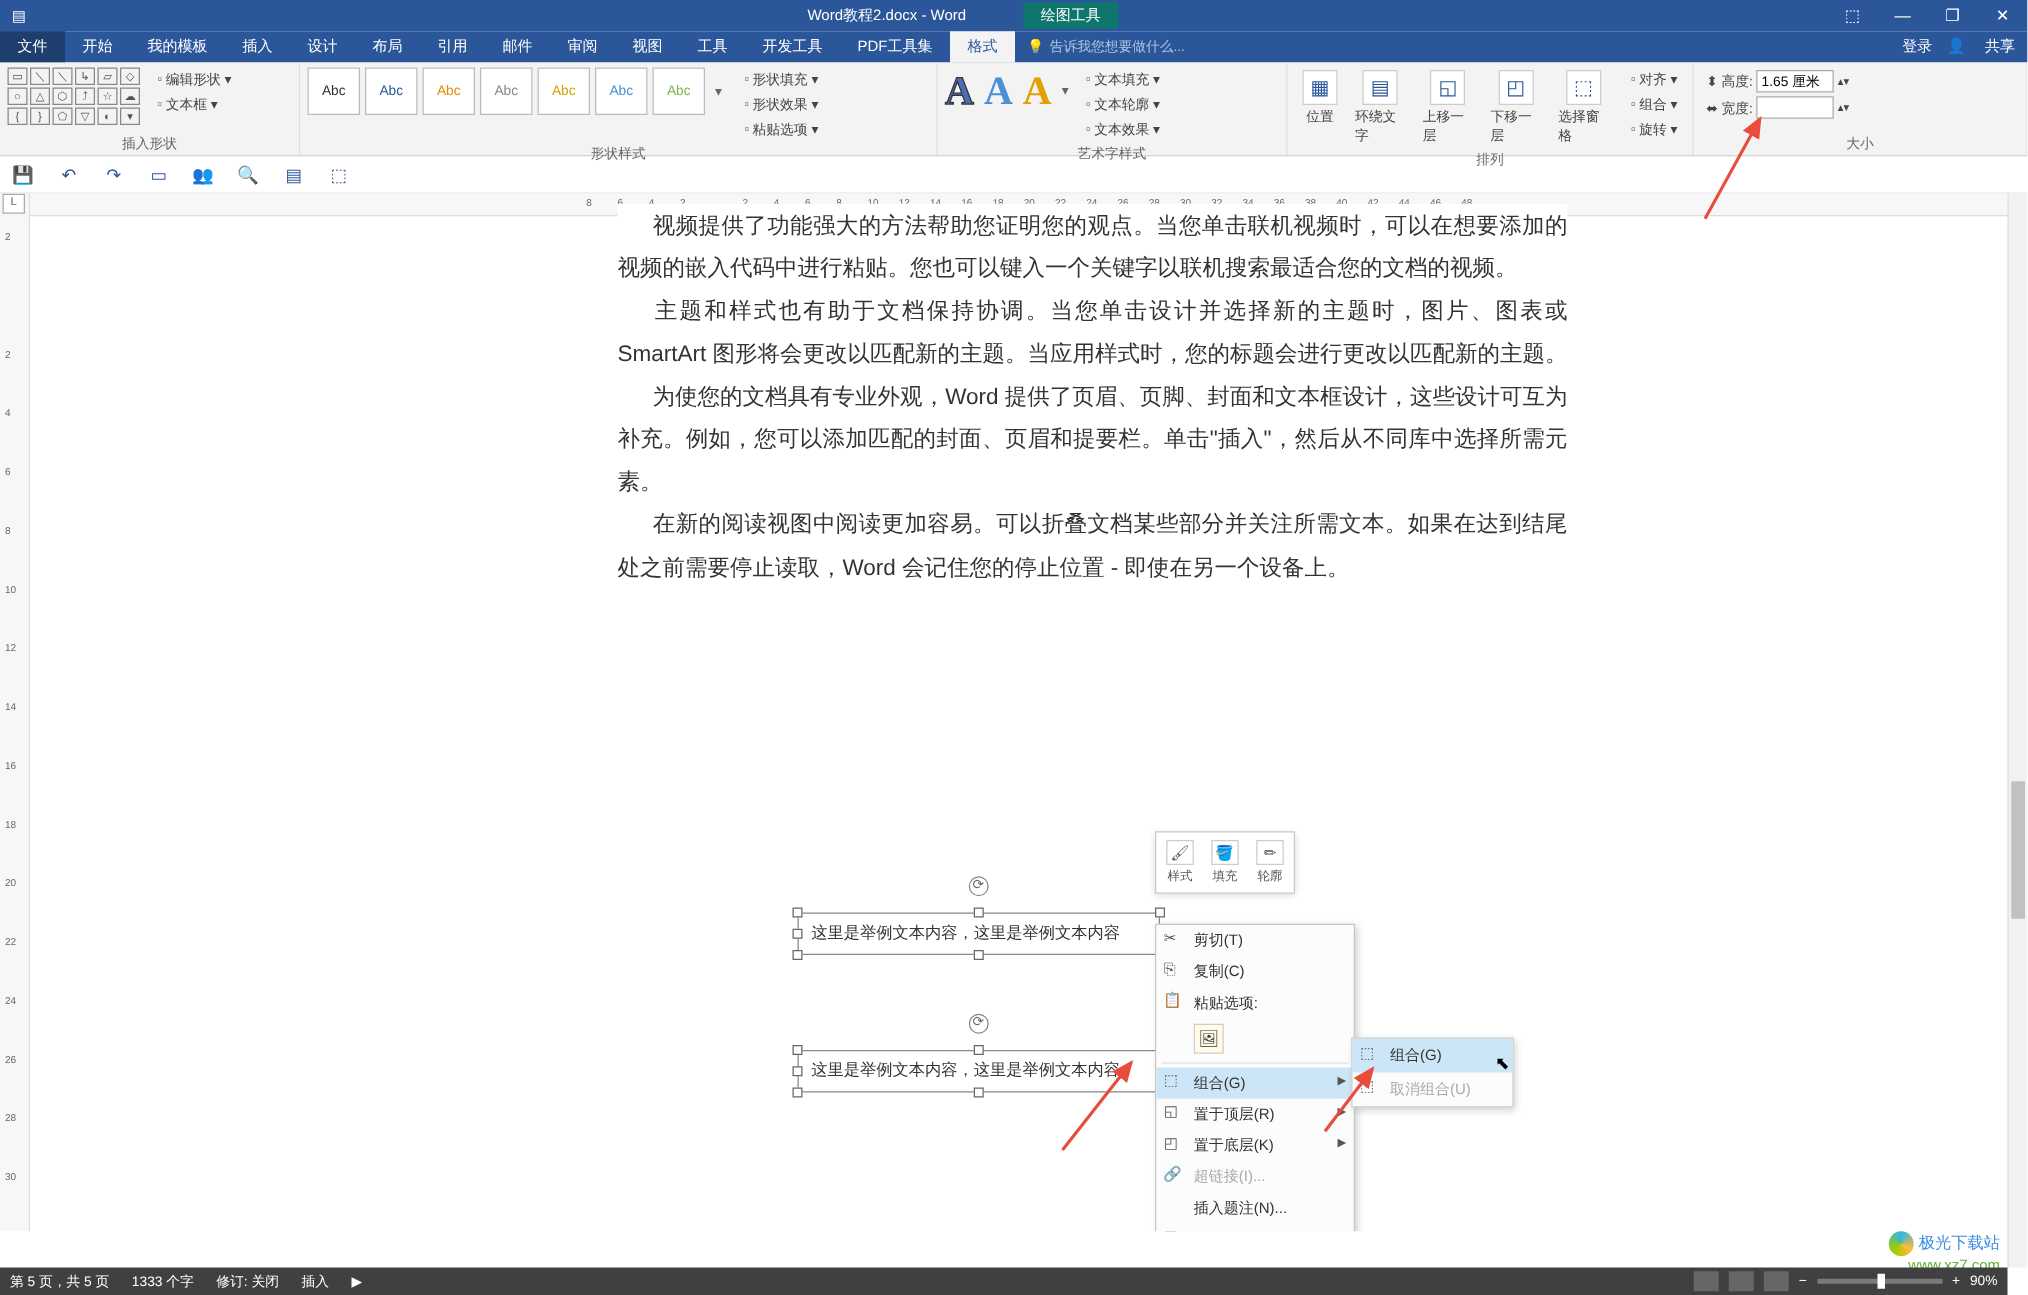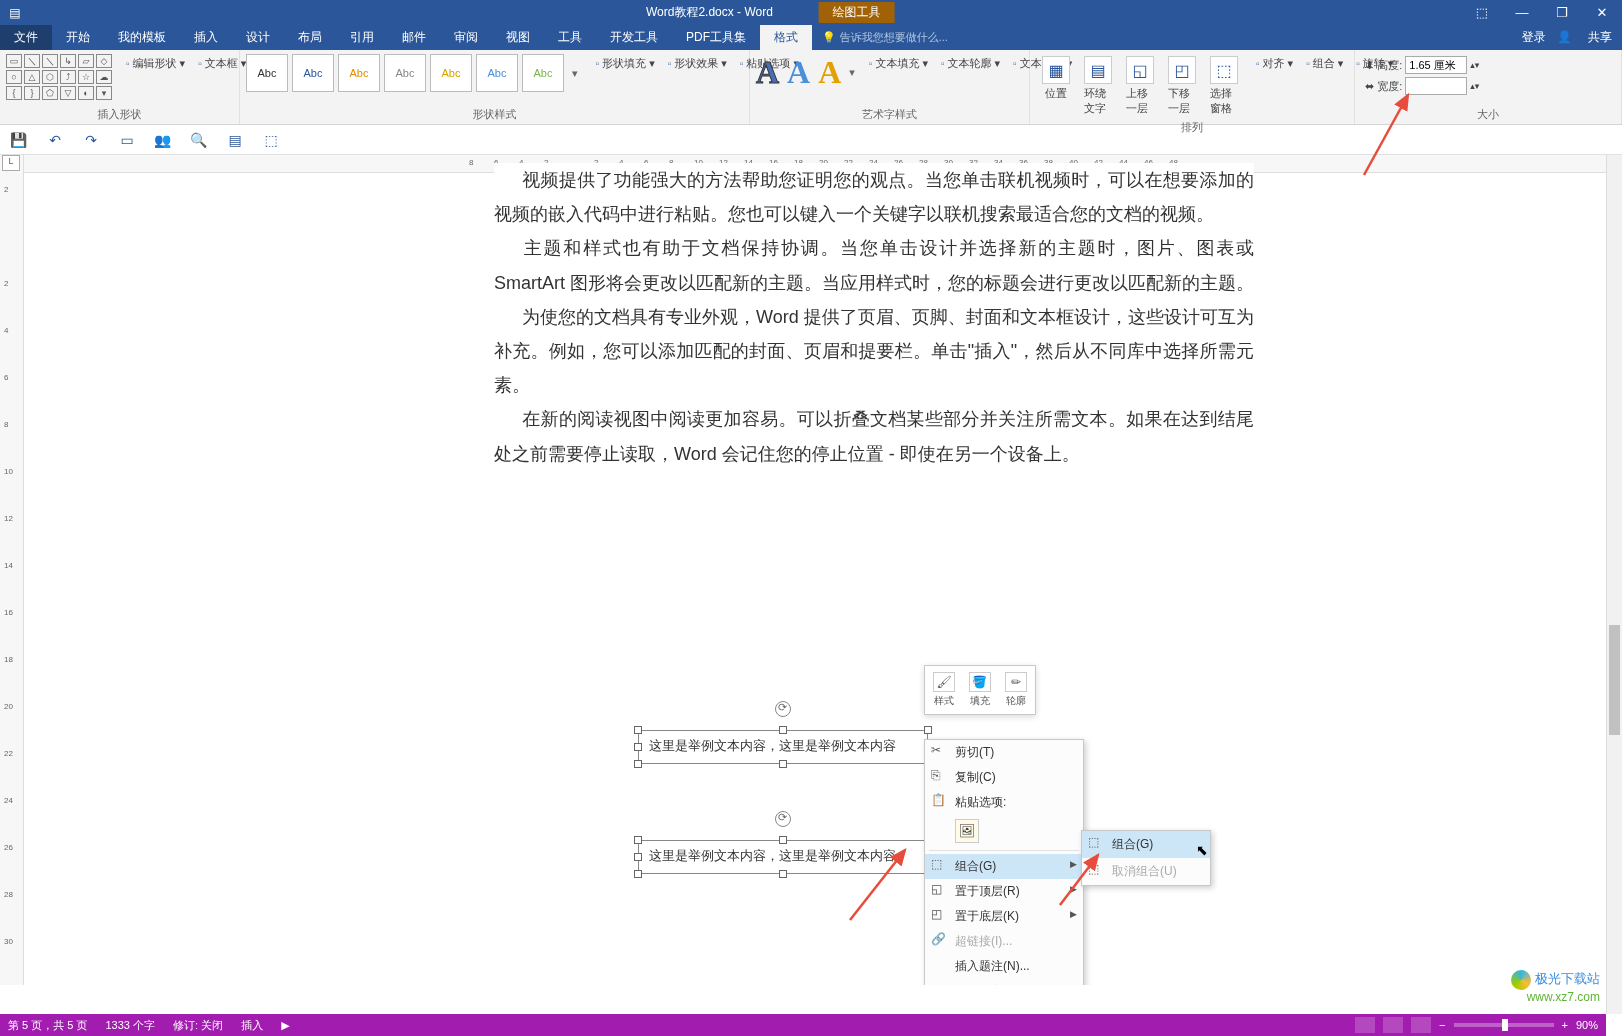--- a/index.html
+++ b/index.html
@@ -1,21 +1,21 @@
 <!DOCTYPE html>
 <html><head>
 <meta charset="utf-8">
 <style>
 * { margin: 0; padding: 0; box-sizing: border-box; font-family: "Microsoft YaHei", "Segoe UI", sans-serif; }
 body { background: #fff; width: 1622px; height: 1036px; overflow: hidden; position: relative; }
 
 
 .title-bar { height: 25px; background: #2b579a; display: flex; align-items: center; color: #fff; font-size: 12px; }
 .title-bar .doc-title { position: absolute; left: 50%; transform: translateX(-130%); }
-.title-bar .tool-context { position: absolute; left: 50%; transform: translateX(10%); background: #a16207; padding: 2px 14px; }
+.title-bar .tool-context { position: absolute; left: 50%; transform: translateX(10%); background: #0f766e; padding: 2px 14px; }
 .title-bar .win-controls { margin-left: auto; display: flex; }
 .title-bar .win-controls span { width: 40px; text-align: center; font-size: 13px; cursor: pointer; }
 .ribbon-icon-small { width: 30px; text-align:center; }
 
 
 .menu-tabs { height: 25px; background: #2b579a; display: flex; align-items: center; color: #fff; font-size: 12px; }
 .menu-tabs .tab { padding: 0 14px; height: 25px; display: flex; align-items: center; cursor: pointer; }
 .menu-tabs .tab.active { background: #f3f3f3; color: #2b579a; }
 .menu-tabs .tab.file { background: #1e3e6e; }
 .menu-tabs .tell-me { margin-left: 10px; color: #b0c4e0; font-size: 11px; display: flex; align-items: center; }
@@ -45,21 +45,21 @@
 .style-box.c5 { color: #d4a300; }
 .style-box.c6 { color: #4a90d9; }
 .style-box.c7 { color: #7ab648; }
 
 .wordart-gallery { display: flex; gap: 8px; }
 .wordart-a { font-size: 32px; font-weight: bold; font-family: "Times New Roman"; }
 .wa1 { color: #4a6db5; -webkit-text-stroke: 1px #333; }
 .wa2 { color: #4a90d9; }
 .wa3 { color: #e2a100; }
 
-.vert-stack { display: flex; flex-direction: row; gap: 1px; }
+.vert-stack { display: flex; flex-direction: column; gap: 1px; }
 .vert-stack .ribbon-btn { white-space: nowrap; }
 
 .big-btn { display: flex; flex-direction: column; align-items: center; padding: 2px 6px; font-size: 11px; color: #444; cursor: pointer; }
 .big-btn .icon { width: 28px; height: 28px; background: #fff; border: 1px solid #ccc; margin-bottom: 2px; display:flex; align-items:center; justify-content:center; font-size:16px; color:#2b579a; }
 
 .size-inputs { display: flex; flex-direction: column; gap: 3px; padding: 2px 4px; }
 .size-row { display: flex; align-items: center; gap: 3px; font-size: 11px; color: #444; }
 .size-row input { width: 62px; height: 18px; font-size: 11px; border: 1px solid #aaa; padding: 0 3px; }
 
 
@@ -107,29 +107,29 @@
 .submenu .item { padding: 5px 10px 5px 30px; position: relative; cursor: pointer; }
 .submenu .item.highlight { background: #cde6f7; }
 .submenu .item .ic { position: absolute; left: 6px; top: 4px; font-size: 12px; color: #555; }
 .submenu .item.disabled { color: #aaa; }
 .cursor-arrow { position: absolute; left: 1172px; top: 687px; font-size: 14px; color: #000; }
 
 
 .arrow-anno { position: absolute; pointer-events: none; }
 
 
-.status-bar { position: absolute; bottom: 0; left: 0; right:16px; height: 22px; background: #a21caf; color: #fff; font-size: 11px; display: flex; align-items: center; padding: 0 8px; }
+.status-bar { position: absolute; bottom: 0; left: 0; right:16px; height: 22px; background: #404040; color: #fff; font-size: 11px; display: flex; align-items: center; padding: 0 8px; }
 .status-bar .sb-item { margin-right: 18px; }
 .status-bar .sb-right { margin-left: auto; display: flex; align-items: center; gap: 8px; }
 .status-bar .view-btn { width: 20px; height: 16px; background: rgba(255,255,255,.2); }
 .zoom-slider { width: 100px; height: 4px; background: rgba(255,255,255,.3); position: relative; }
 .zoom-slider .thumb { position: absolute; left: 48px; top: -4px; width: 6px; height: 12px; background: #fff; }
 
 
-.watermark { position: absolute; right: 22px; bottom: 32px; font-size: 13px; color: #3a8dde; text-align: right; line-height: 1.2; }
+.watermark { position: absolute; right: 22px; bottom: 17px; font-size: 13px; color: #3a8dde; text-align: right; line-height: 1.2; }
 .watermark .logo { display:inline-block; width:20px; height:20px; border-radius:50%; background: conic-gradient(#33b5e5,#ffbb33,#99cc00,#33b5e5); vertical-align:middle; margin-right:4px; }
 .watermark .url { color: #5fb336; font-size: 12px; }
 
 .scrollbar-v { position:absolute; right:0; top:155px; bottom:22px; width:16px; background:#f1f1f1; border-left:1px solid #ddd; }
 .scrollbar-v .thumb { position:absolute; left:2px; right:2px; top:470px; height:110px; background:#c1c1c1; }
 </style>
 </head>
 <body>
 
 <div class="title-bar">

